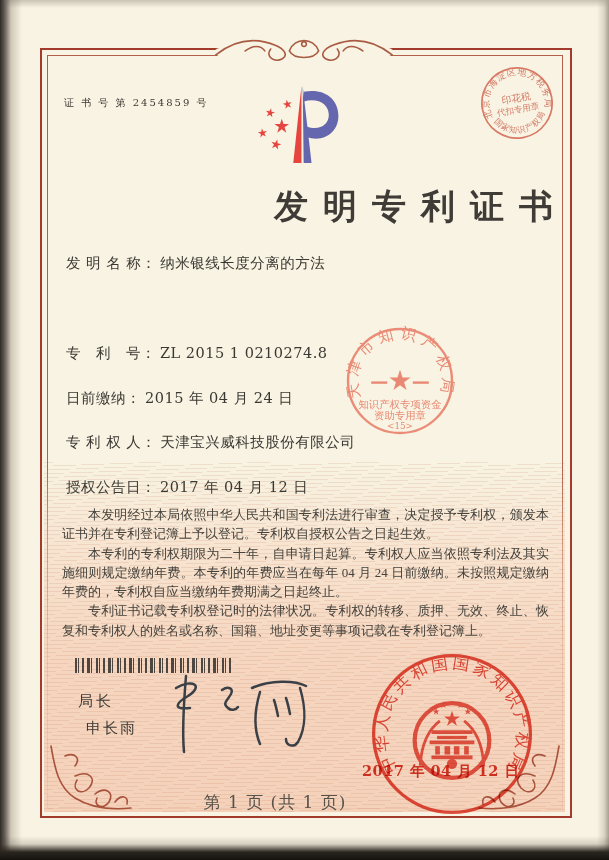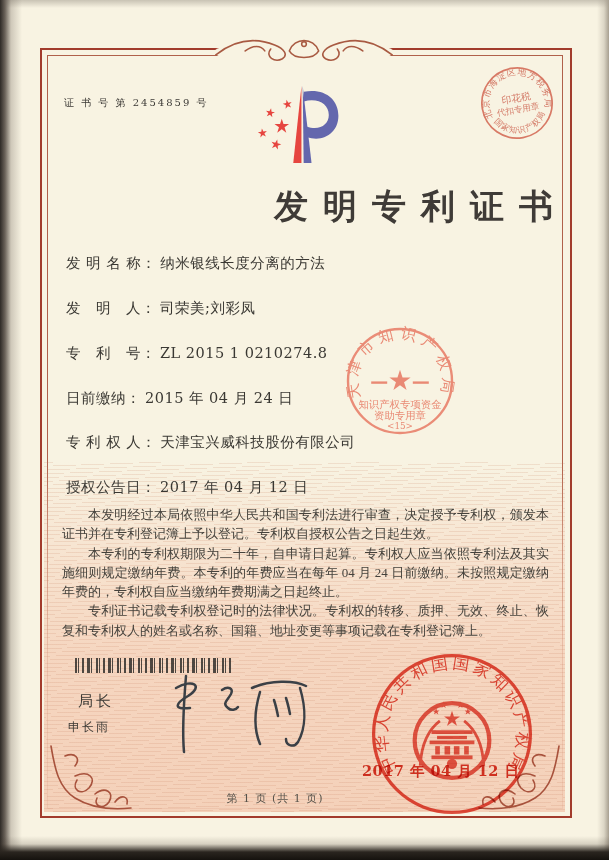--- a/index.html
+++ b/index.html
@@ -20,23 +20,23 @@
          letter-spacing:15px;color:#3f3b37;z-index:3;}
   .frow{left:66px;width:470px;font-size:14.5px;color:#3a3833;letter-spacing:0.5px;z-index:3;white-space:nowrap;}
   .frow .f-label{margin-right:4px;text-align:center;}
   .paras{left:62px;top:505px;width:487px;z-index:3;color:#45423c;font-size:13px;line-height:19.3px;}
   .paras p{margin:0;text-indent:2em;text-align:justify;font-family:Liberation Serif, serif;}
   .barcode{left:75px;top:658px;width:156px;height:15px;z-index:3;opacity:.78;background:
      repeating-linear-gradient(90deg,#20201e 0 2px,transparent 2px 3px,#20201e 3px 4px,
        transparent 4px 7px,#20201e 7px 9px,transparent 9px 12px,#20201e 12px 15px,
        transparent 15px 16px,#20201e 16px 17px,transparent 17px 21px);}
   .signer-title{left:78px;top:692px;font-size:15px;color:#3c3a35;letter-spacing:3px;z-index:3;}
-  .signer-name{left:68px;top:719px;font-size:12px;color:#3c3a35;letter-spacing:2px;z-index:3;}
+  .signer-name{left:86px;top:719px;font-size:15px;color:#3c3a35;letter-spacing:2px;z-index:3;}
   .sig-svg{left:148px;top:670px;z-index:3;}
-  .footer{left:40px;top:791px;width:470px;text-align:center;font-size:11px;
+  .footer{left:40px;top:791px;width:470px;text-align:center;font-size:17px;
           letter-spacing:1px;color:#56524a;z-index:3;}
   
   .seal{z-index:4;mix-blend-mode:multiply;}
   .tax-stamp{left:478px;top:64px;transform:rotate(-10deg);opacity:.85;}
   .tianjin-stamp{left:344px;top:325px;opacity:.88;}
   .sipo-seal{left:368px;top:650px;opacity:.95;}
   .issue-date{left:362px;top:762px;font-size:14.5px;font-weight:600;color:#d93a2b;
               letter-spacing:0.5px;z-index:5;mix-blend-mode:multiply;white-space:nowrap;}
   
   .orn{z-index:2;}
@@ -116,23 +116,20 @@
     <g fill="#6467ad">
       <path d="M52.8,6 L53.8,86 L62,86 Z"></path>
       <path d="M54,12 C76,8 90,20 90,37 C90,55 74,65 57,59 L57,48 C70,53 80,46 80,36 C80,25 69,18 54,22 Z"></path>
     </g>
   </svg>
 
   <div class="abs title">发明专利证书</div>
 
   <div class="abs frow" style="top:254px">
     <span class="f-label">发 明 名 称：</span><span class="f-value">纳米银线长度分离的方法</span>
-  </div>
-  <div class="abs frow" style="top:299px">
-    <span class="f-label">发　明　人：</span><span class="f-value">司荣美;刘彩凤</span>
   </div>
   <div class="abs frow" style="top:344px">
     <span class="f-label">专　利　号：</span><span class="f-value">ZL 2015 1 0210274.8</span>
   </div>
   <div class="abs frow" style="top:389px">
     <span class="f-label">日前缴纳：</span><span class="f-value">2015 年 04 月 24 日</span>
   </div>
   <div class="abs frow" style="top:433px">
     <span class="f-label">专 利 权 人：</span><span class="f-value">天津宝兴威科技股份有限公司</span>
   </div>

